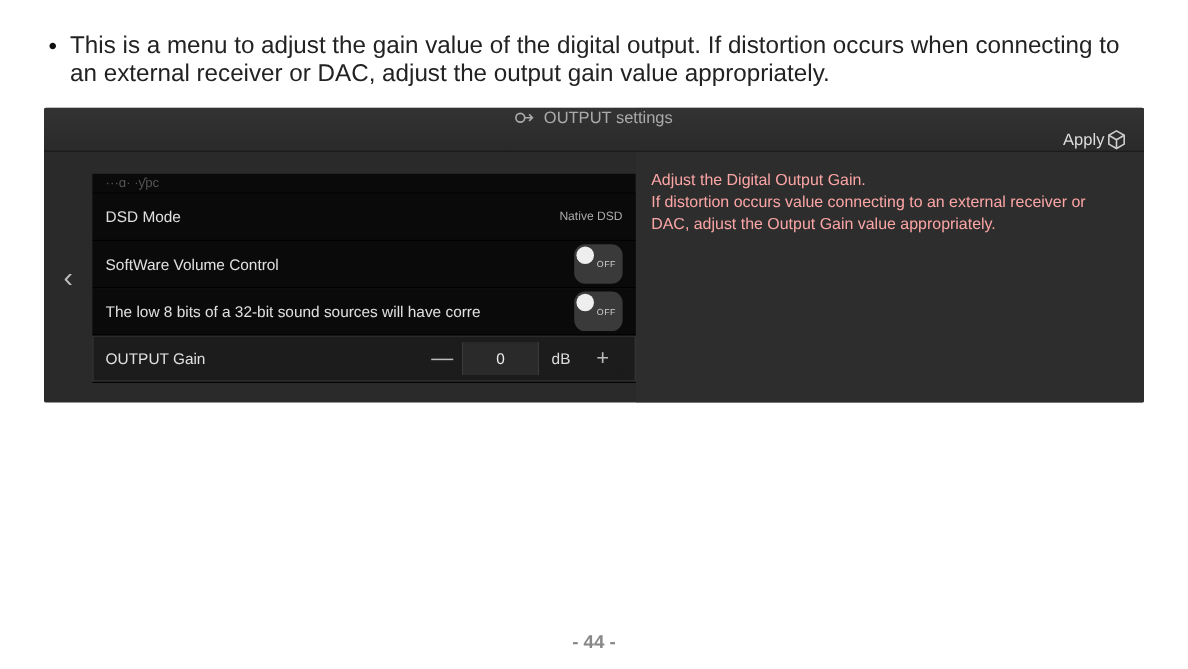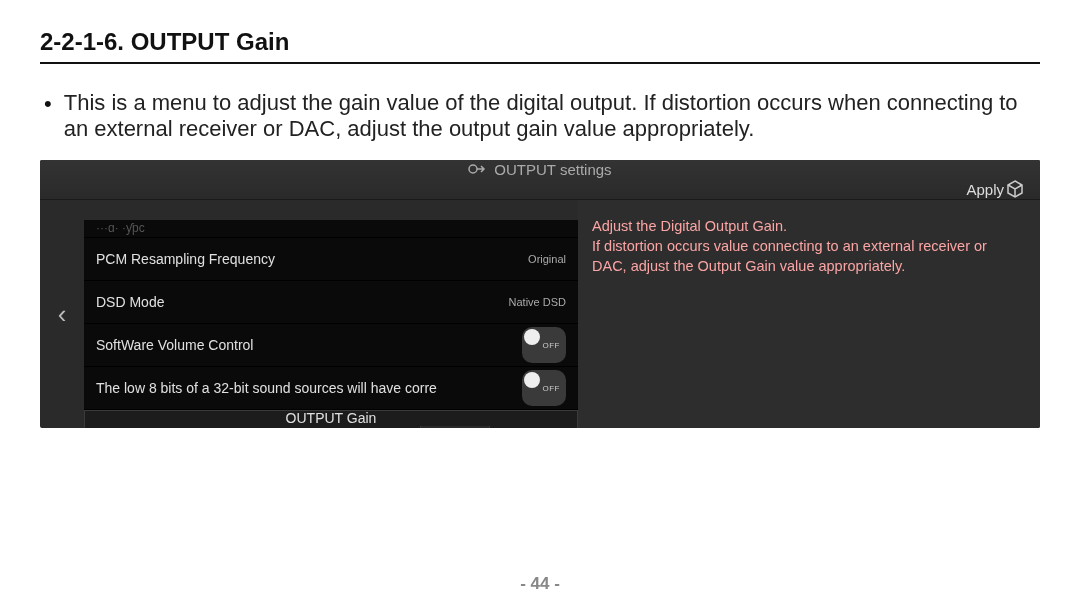--- a/index.html
+++ b/index.html
@@ -161,21 +161,20 @@
     border-radius: 50%;
   }
   .row .toggle .off-label {
     font-size: 8px;
     color: #ccc;
     letter-spacing: 0.5px;
   }
   .row.selected {
     background: #1c1c1c;
     box-shadow: inset 0 0 0 1px #3a3a3a;
-    flex-direction: column;
   }
   .row .label-trunc {
     white-space: nowrap;
     overflow: hidden;
     max-width: 360px;
   }
   .gain-controls {
     margin-left: auto;
     display: flex;
     align-items: center;
@@ -220,21 +219,20 @@
     text-align: center;
     color: #888;
     font-size: 17px;
     font-weight: 600;
   }
 </style>
 </head>
 <body>
 
 <div class="page">
-  <h2 class="section-title">2-2-1-6. OUTPUT Gain</h2>
 
   <div class="bullet-block">
     <div class="bullet-dot">•</div>
     <div class="bullet-text">This is a menu to adjust the gain value of the digital output. If distortion occurs when connecting to an external receiver or DAC, adjust the output gain value appropriately.</div>
   </div>
 
   <div class="device">
 
     <div class="dev-header">
       <div class="dev-header-left">
@@ -258,24 +256,20 @@
     </div>
 
     <div class="back-col">
       <span class="back-chev">‹</span>
     </div>
 
     <div class="list-col">
       <div class="list">
         <div class="cutoff-row">···ɑ· ·ƴpс</div>
 
-        <div class="row">
-          <span>PCM Resampling Frequency</span>
-          <span class="value-text">Original</span>
-        </div>
 
         <div class="row">
           <span>DSD Mode</span>
           <span class="value-text">Native DSD</span>
         </div>
 
         <div class="row">
           <span>SoftWare Volume Control</span>
           <span class="toggle">
             <span class="knob"></span>

